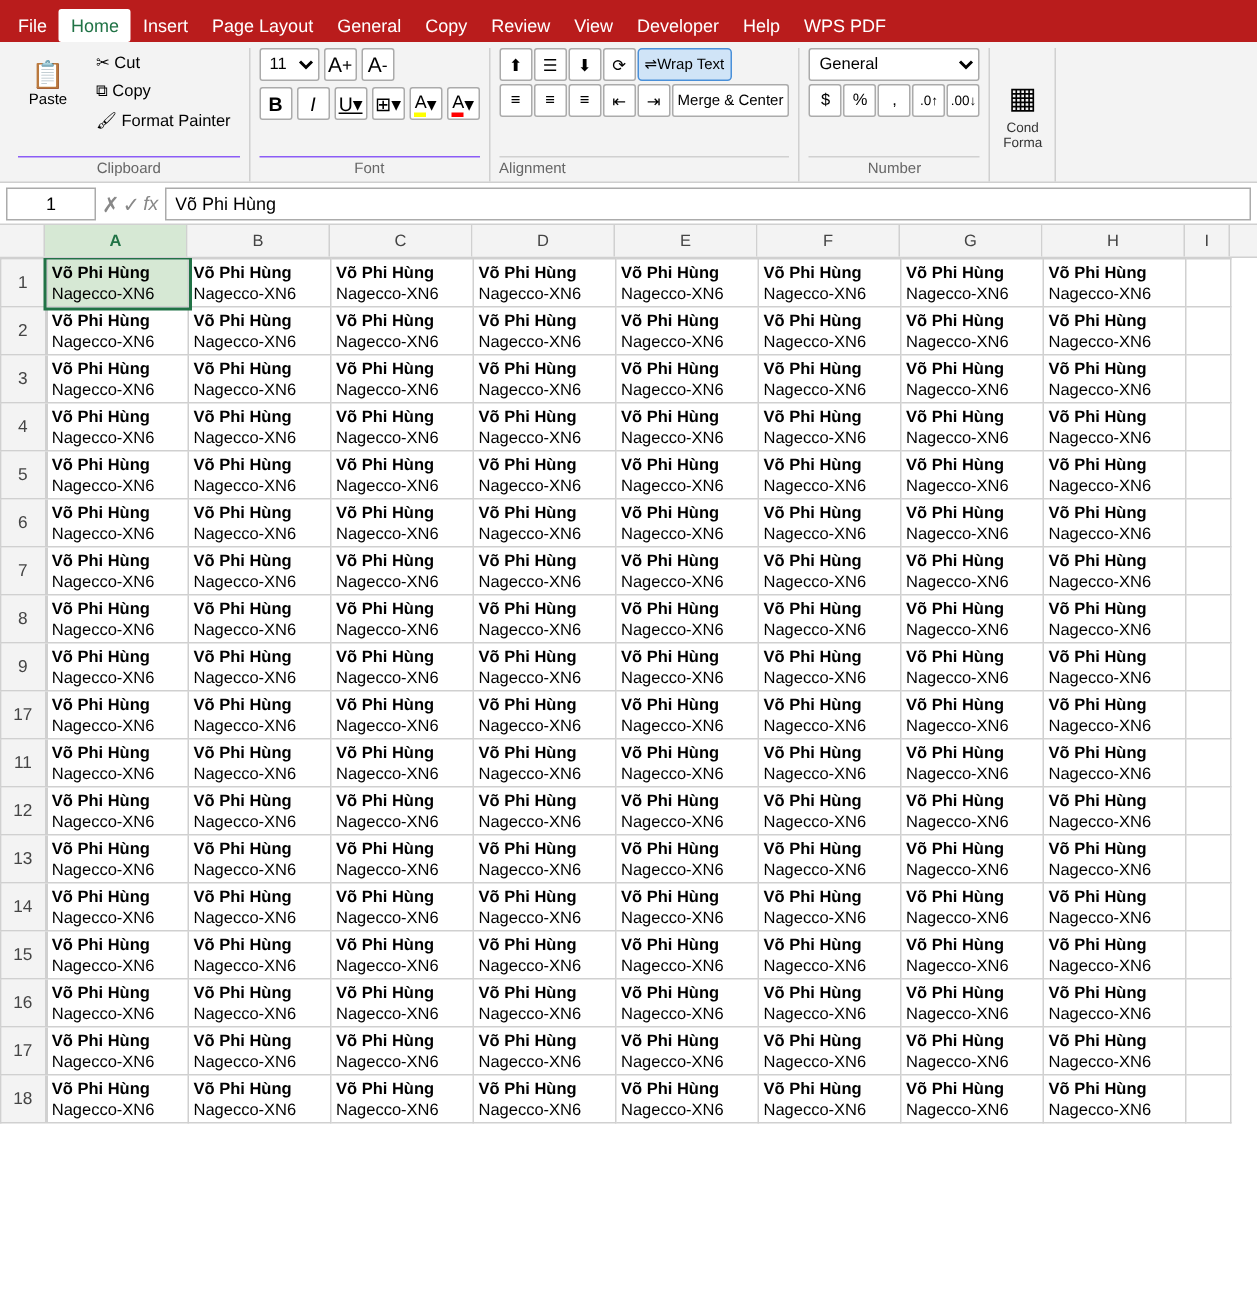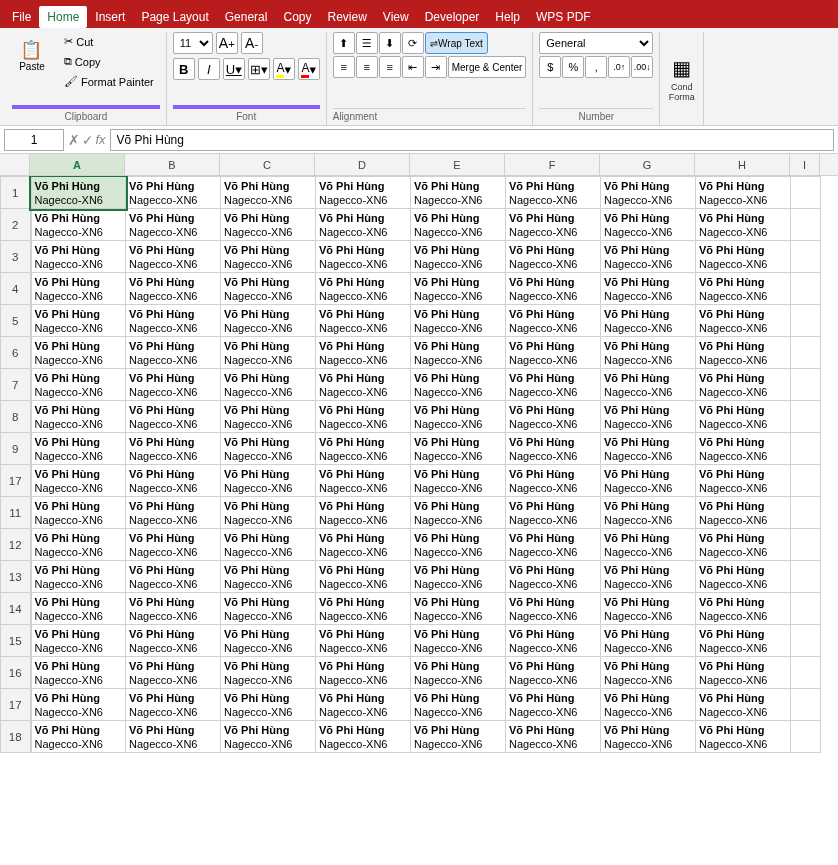--- a/index.html
+++ b/index.html
@@ -44,21 +44,21 @@
       display: flex;
       align-items: flex-start;
       flex: 1;
       gap: 2px;
     }
     .ribbon-group-label {
       font-size: 10px;
       color: #666;
       text-align: center;
       padding: 2px 0 3px 0;
-      border-top: 4px solid #8b5cf6;
+      border-top: 1px solid #8b5cf6;
       margin-top: 14px;
     }
     .ribbon-btn {
       display: flex;
       flex-direction: column;
       align-items: center;
       justify-content: center;
       padding: 2px 4px;
       cursor: pointer;
       border-radius: 3px;

